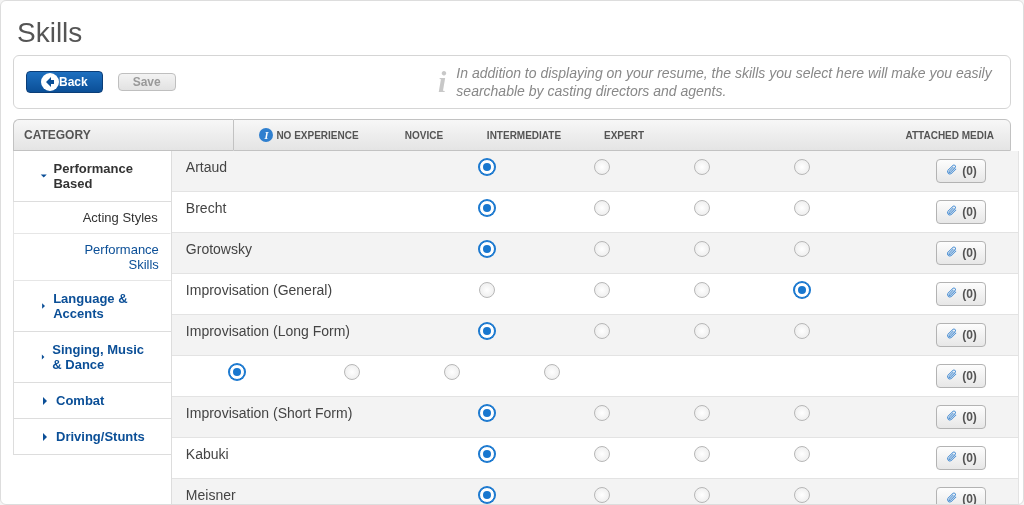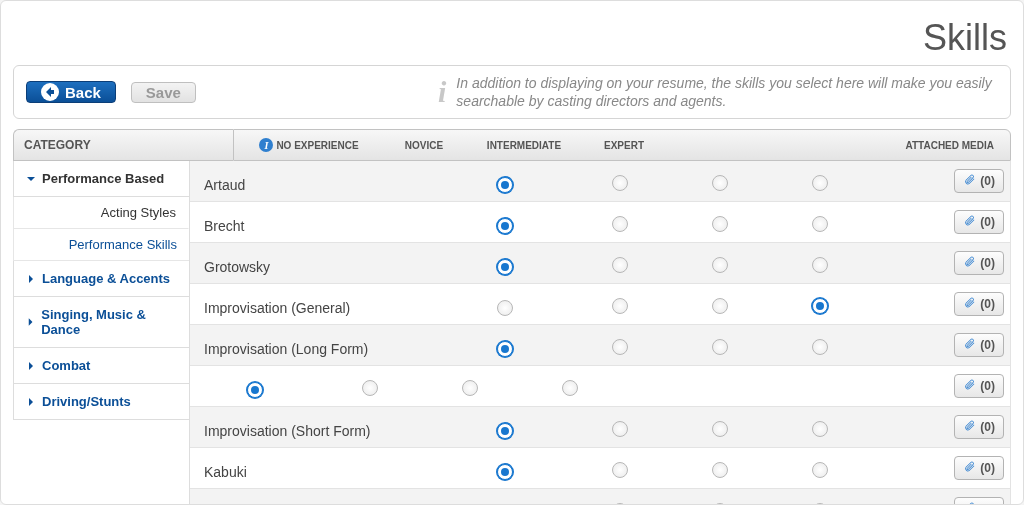--- a/index.html
+++ b/index.html
@@ -12,40 +12,38 @@
   .page {
     width: 1024px;
     height: 505px;
     background: #fff;
     padding: 6px;
     border: 1px solid #ddd;
     border-radius: 6px;
     overflow: hidden;
   }
   .section-title {
-    font-size: 36px;
+    font-size: 28px;
     font-weight: 400;
     color: #555;
     padding: 10px 10px 6px 10px;
-    text-align: right;
   }
   .topbar {
     display: flex;
     align-items: center;
     border: 1px solid #d5d5d5;
     border-radius: 6px;
     padding: 8px 12px;
     background: #fff;
     margin: 0 6px 10px 6px;
   }
   .btn {
     display: inline-flex;
     align-items: center;
-    gap: 6px;
-    font-size: 15px;
+    font-size: 12px;
     font-weight: 700;
     padding: 1px 14px;
     border-radius: 4px;
     border: 1px solid #0b3e78;
     cursor: pointer;
     color: #fff;
     background: linear-gradient(#1d6fbf, #0b4f97);
   }
   .btn.save {
     margin-left: 15px;
@@ -104,21 +102,21 @@
   }
   .sidebar .hdr-row {
     border-top-left-radius: 6px;
     border-right: none;
     border-bottom: 1px solid #c2c2c2;
   }
   .main .hdr-row {
     border-top-right-radius: 6px;
   }
   .cat-item {
-    padding: 10px 12px;
+    padding: 10px 26px;
     border: 1px solid #ddd;
     border-top: none;
     border-right: none;
     color: #0b4f97;
     font-weight: 700;
     display: flex;
     align-items: center;
     gap: 6px;
     cursor: pointer;
     background: #fff;
@@ -154,22 +152,22 @@
     background: #2f7fcf;
     color: #fff;
     align-items: center; justify-content: center;
     font-family: Georgia, serif;
     font-style: italic;
     font-weight: 700;
     font-size: 10px;
   }
   .skill-row {
     display: flex;
-    align-items: flex-end;
-    padding: 8px 0 8px 0;
+    align-items: flex-start;
+    padding: 8px 26px 8px 0;
     border: 1px solid #e3e3e3;
     border-top: none;
     border-left: none;
     font-size: 14px;
     color: #444;
     min-height: 38px;
   }
   .skill-row:nth-child(odd) { background: #f3f3f3; }
   .skill-row:nth-child(even) { background: #fff; }
   .radio {

